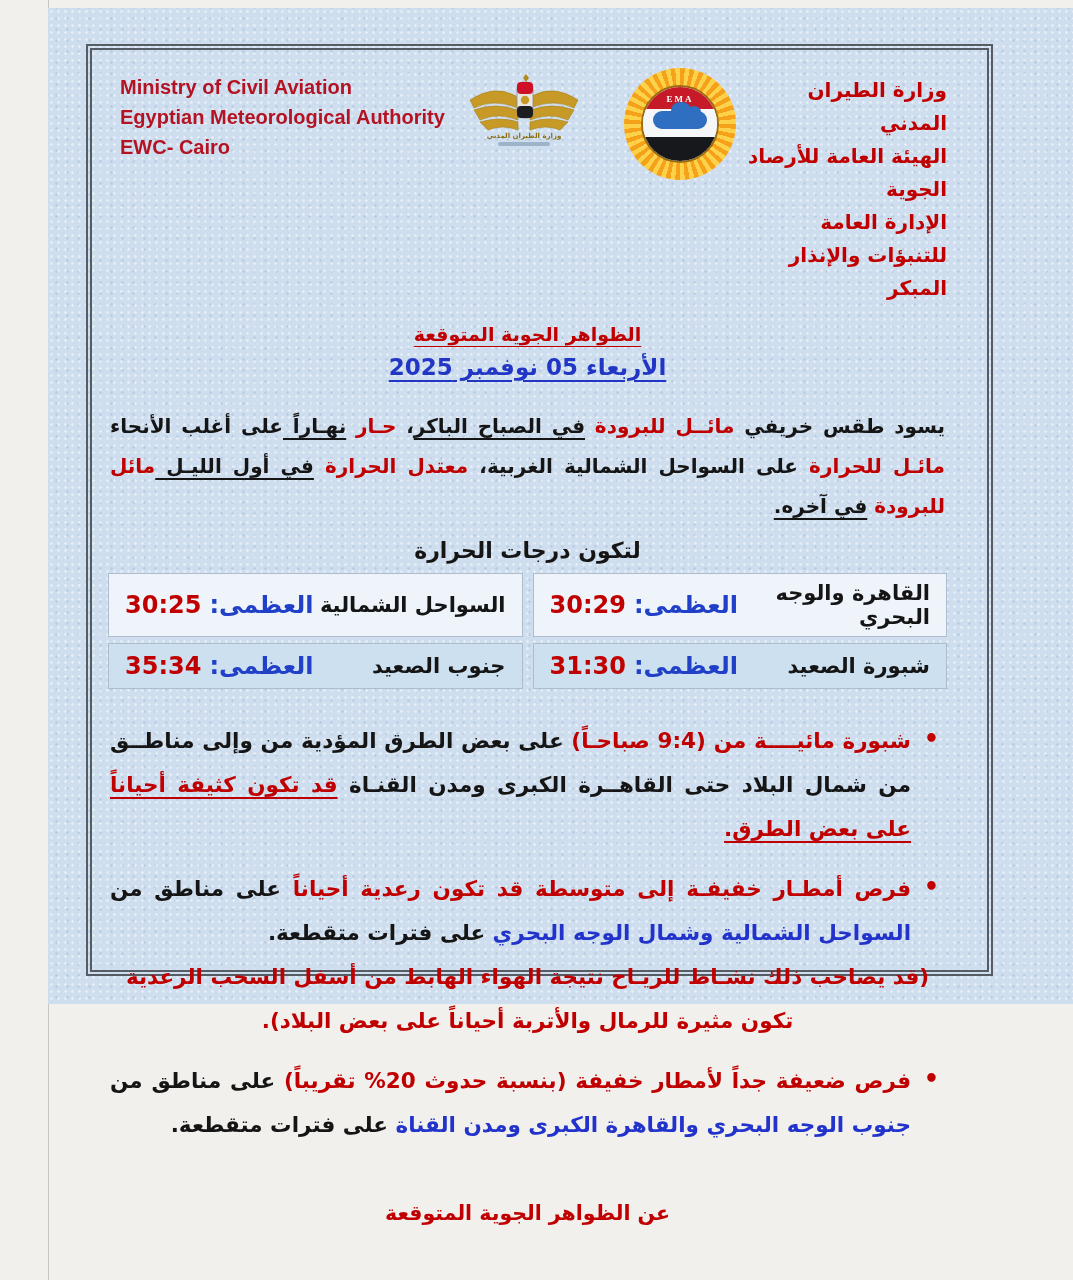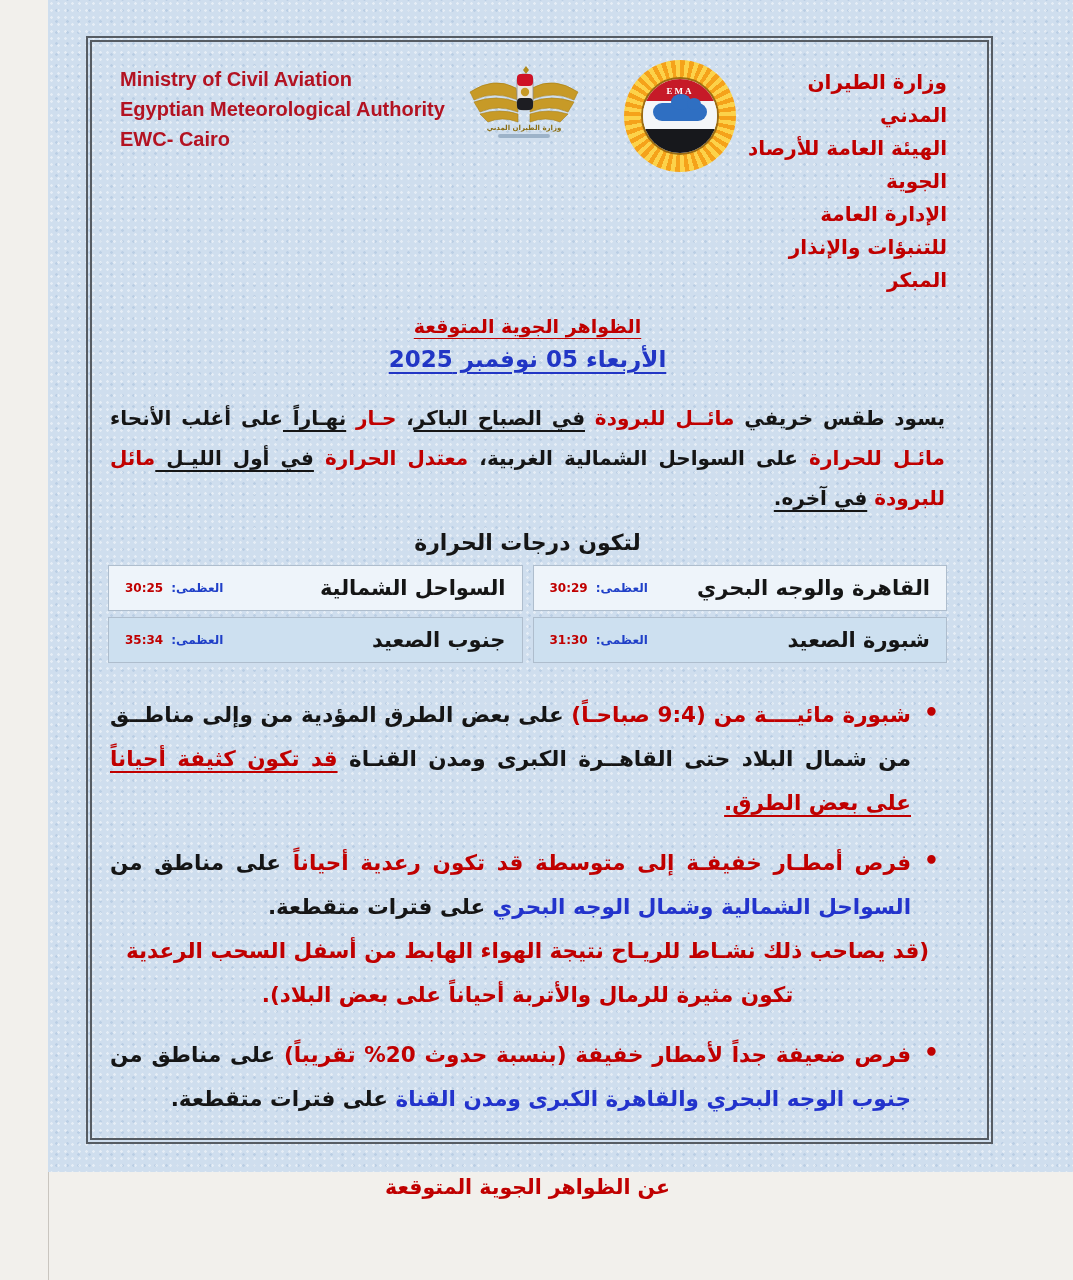--- a/index.html
+++ b/index.html
@@ -9,21 +9,21 @@
   }
   html,body{margin:0;padding:0;}
   body{
     width:1073px;height:1280px;overflow:hidden;
     background:#f2f0ec;
     font-family:"DejaVu Sans",sans-serif;
     -webkit-font-smoothing:antialiased;
   }
   .scan-gutter{position:absolute;left:0;top:0;width:48px;height:1280px;background:#f2f0ec;border-right:1px solid #c9c5bf;}
   .page{
-    position:absolute;left:48px;top:0;width:1025px;height:1172px;
+    position:absolute;left:48px;top:8px;width:1025px;height:996px;
     background-color:var(--page_bg);
     background-image:
       radial-gradient(rgba(255,255,255,.45) 1px, transparent 1.6px),
       radial-gradient(rgba(140,170,205,.30) 1px, transparent 1.6px);
     background-size:7px 7px,11px 11px;
     background-position:0 0,3px 5px;
   }
   .frame{
     position:absolute;left:38px;top:36px;right:80px;bottom:28px;
     border:6px double var(--frame);
@@ -59,21 +59,21 @@
   .intro{margin:26px 2px 0 2px;font-size:20px;font-weight:bold;line-height:40px;
          color:var(--black);text-align:justify;}
   .temps-head{margin-top:12px;text-align:center;font-size:22px;font-weight:bold;color:var(--black);}
   
   .temp-table{margin-top:10px;display:grid;grid-template-columns:1fr 1fr;gap:6px 10px;}
   .cell{display:flex;justify-content:space-between;align-items:center;
         padding:7px 16px;border:1px solid #aebdcd;min-height:30px;}
   .r1{background:var(--row_light);}
   .r2{background:var(--row_blue);}
   .region{font-size:21px;font-weight:bold;color:var(--black);}
-  .cell-val{font-size:12px;font-weight:bold;text-align:right;}
+  .cell-val{font-size:24px;font-weight:bold;text-align:right;}
   .cell-val .lbl{color:#2040c8;margin-left:8px;}
   .cell-val .num{color:var(--red);}
   
   .bullet{position:relative;margin:0 2px 0 2px;padding-right:34px;font-size:21.5px;font-weight:bold;
           line-height:44px;text-align:justify;color:var(--black);}
   .b1{margin-top:30px;}
   .b2{margin-top:16px;}
   .b3{margin-top:16px;}
   .dot{position:absolute;right:6px;top:-2px;color:var(--red);font-size:24px;}
   .note{margin:0 6px;color:var(--red);font-size:21.5px;font-weight:bold;line-height:44px;text-align:center;}

